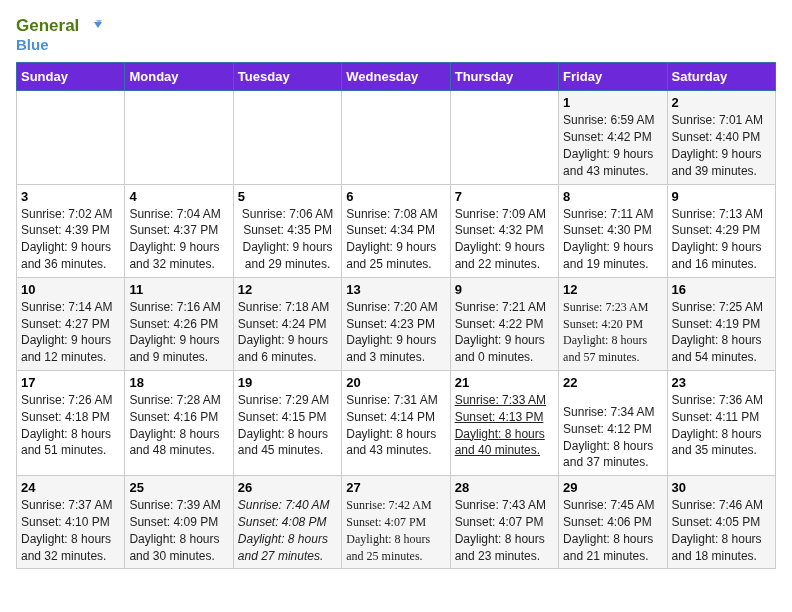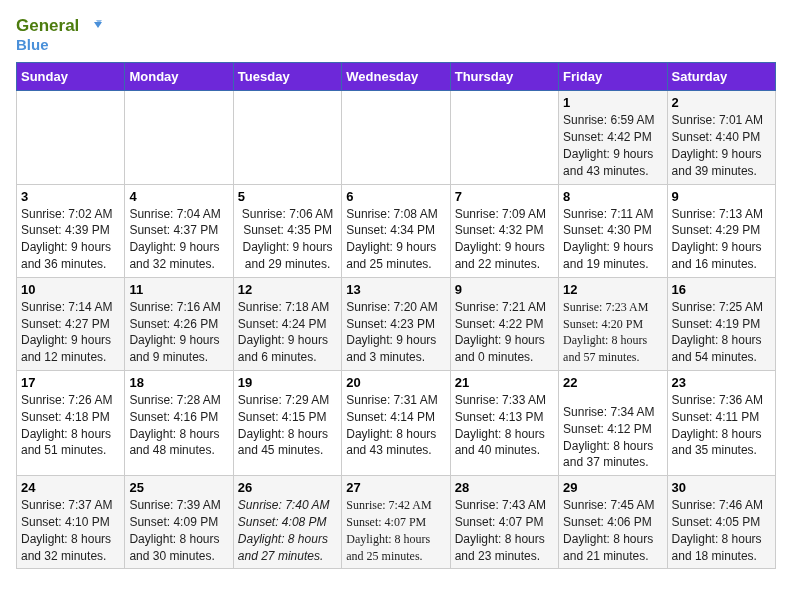--- a/index.html
+++ b/index.html
@@ -234,21 +234,21 @@
 Daylight: 8 hours and 45 minutes.</div>
         </td>
         <td>
           <span class="day-number">20</span>
           <div class="day-info" style="white-space: pre-line;">Sunrise: 7:31 AM
 Sunset: 4:14 PM
 Daylight: 8 hours and 43 minutes.</div>
         </td>
         <td>
           <span class="day-number">21</span>
-          <div class="day-info" style="white-space: pre-line;">Sunrise: 7:33 AM
+          <div class="day-info" style="white-space: pre-line; text-decoration: underline;">Sunrise: 7:33 AM
 Sunset: 4:13 PM
 Daylight: 8 hours and 40 minutes.</div>
         </td>
         <td>
           <span class="day-number">22</span>
           <div class="day-info" style="white-space: pre-line; margin-top: 14px;">Sunrise: 7:34 AM
 Sunset: 4:12 PM
 Daylight: 8 hours and 37 minutes.</div>
         </td>
         <td>

